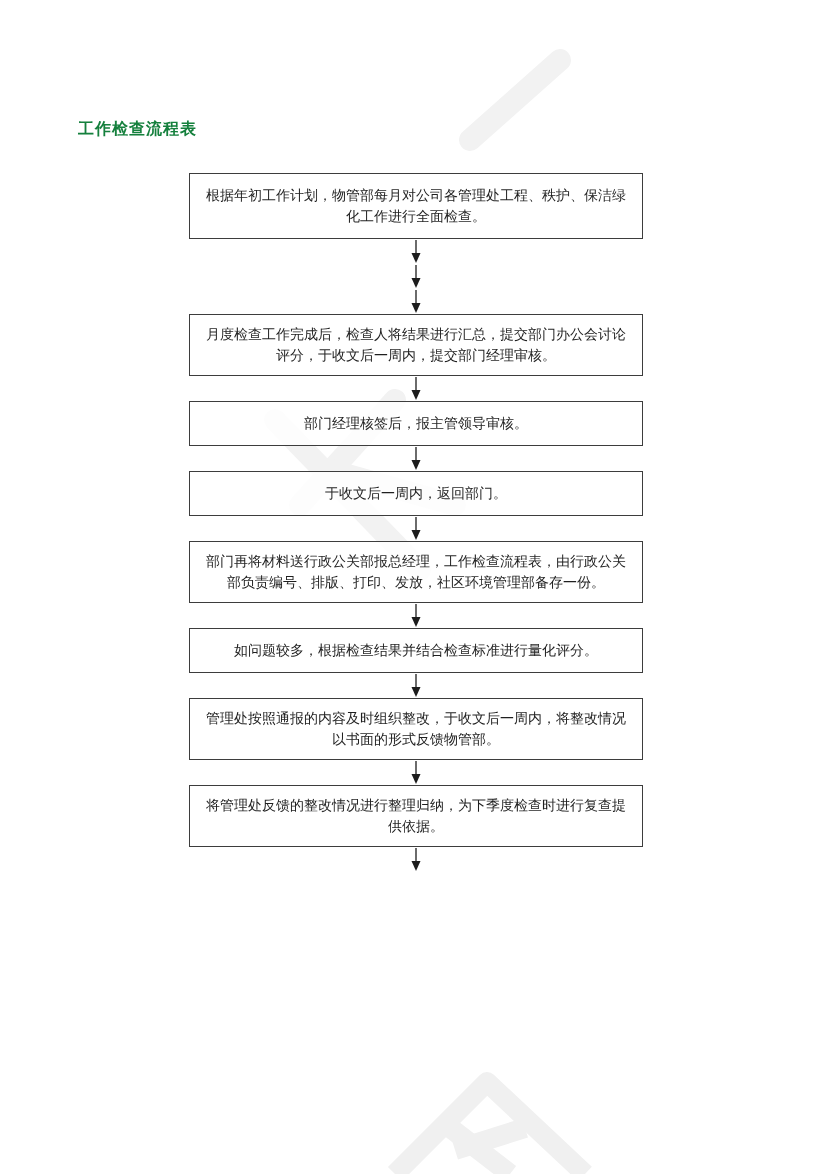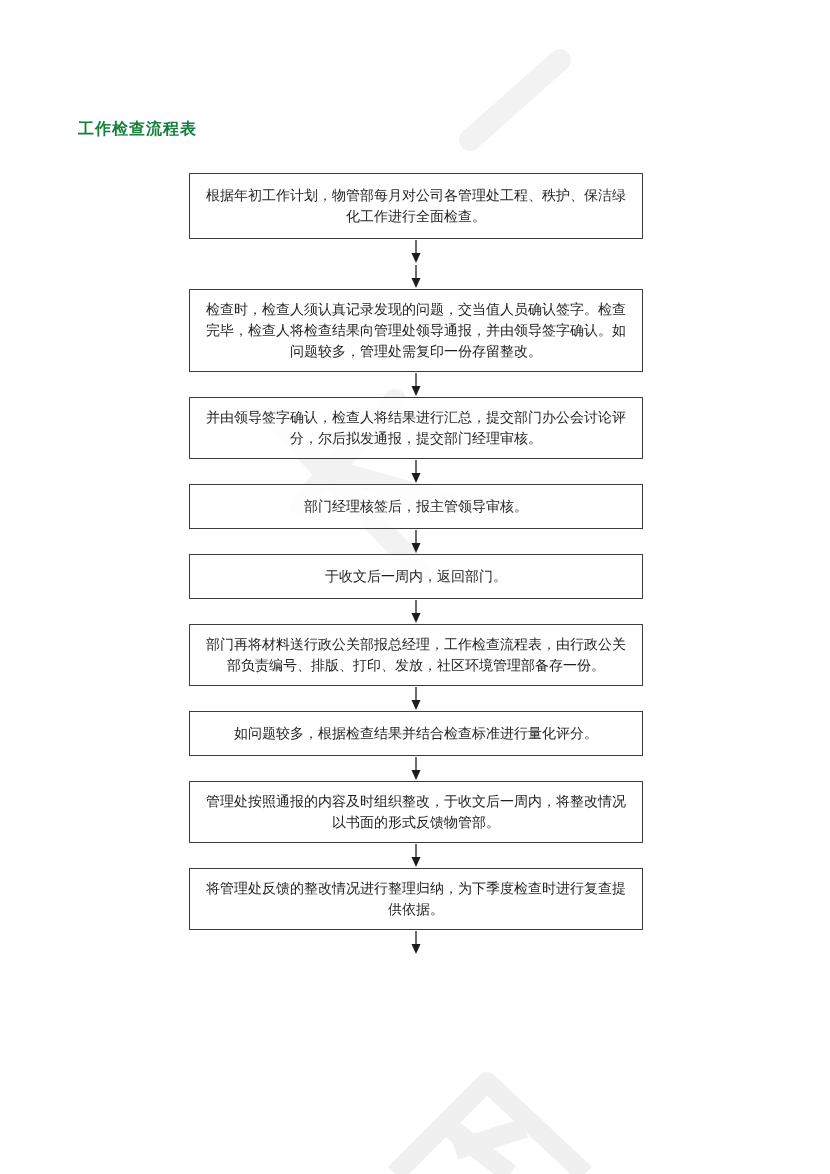--- a/index.html
+++ b/index.html
@@ -84,27 +84,26 @@
   <svg class="arrow" width="14" height="23" viewBox="0 0 14 23">
       <line x1="7" y1="0" x2="7" y2="14" stroke="#1c1c1c" stroke-width="1.3"></line>
       <polygon points="2.5,13 11.5,13 7,23" fill="#1c1c1c"></polygon>
     </svg>
 
   <svg class="arrow" width="14" height="23" viewBox="0 0 14 23">
       <line x1="7" y1="0" x2="7" y2="14" stroke="#1c1c1c" stroke-width="1.3"></line>
       <polygon points="2.5,13 11.5,13 7,23" fill="#1c1c1c"></polygon>
     </svg>
 
-  <div class="flow-box">检查时，检查人须认真记录发现的问题，交当值人员确认签字。检查完毕，检查人将检查结果向管理处领导通报，并由领导签字确认。如问题较多，管理处需复印一份存留整改。</div>
   <svg class="arrow" width="14" height="23" viewBox="0 0 14 23">
       <line x1="7" y1="0" x2="7" y2="14" stroke="#1c1c1c" stroke-width="1.3"></line>
       <polygon points="2.5,13 11.5,13 7,23" fill="#1c1c1c"></polygon>
     </svg>
 
-  <div class="flow-box">并由领导签字确认，检查人将结果进行汇总，提交部门办公会讨论评分，尔后拟发通报，提交部门经理审核。</div>
+  <div class="flow-box">月度检查工作完成后，检查人将结果进行汇总，提交部门办公会讨论评分，于收文后一周内，提交部门经理审核。</div>
   <svg class="arrow" width="14" height="23" viewBox="0 0 14 23">
       <line x1="7" y1="0" x2="7" y2="14" stroke="#1c1c1c" stroke-width="1.3"></line>
       <polygon points="2.5,13 11.5,13 7,23" fill="#1c1c1c"></polygon>
     </svg>
 
   <div class="flow-box roomy">部门经理核签后，报主管领导审核。</div>
   <svg class="arrow" width="14" height="23" viewBox="0 0 14 23">
       <line x1="7" y1="0" x2="7" y2="14" stroke="#1c1c1c" stroke-width="1.3"></line>
       <polygon points="2.5,13 11.5,13 7,23" fill="#1c1c1c"></polygon>
     </svg>

